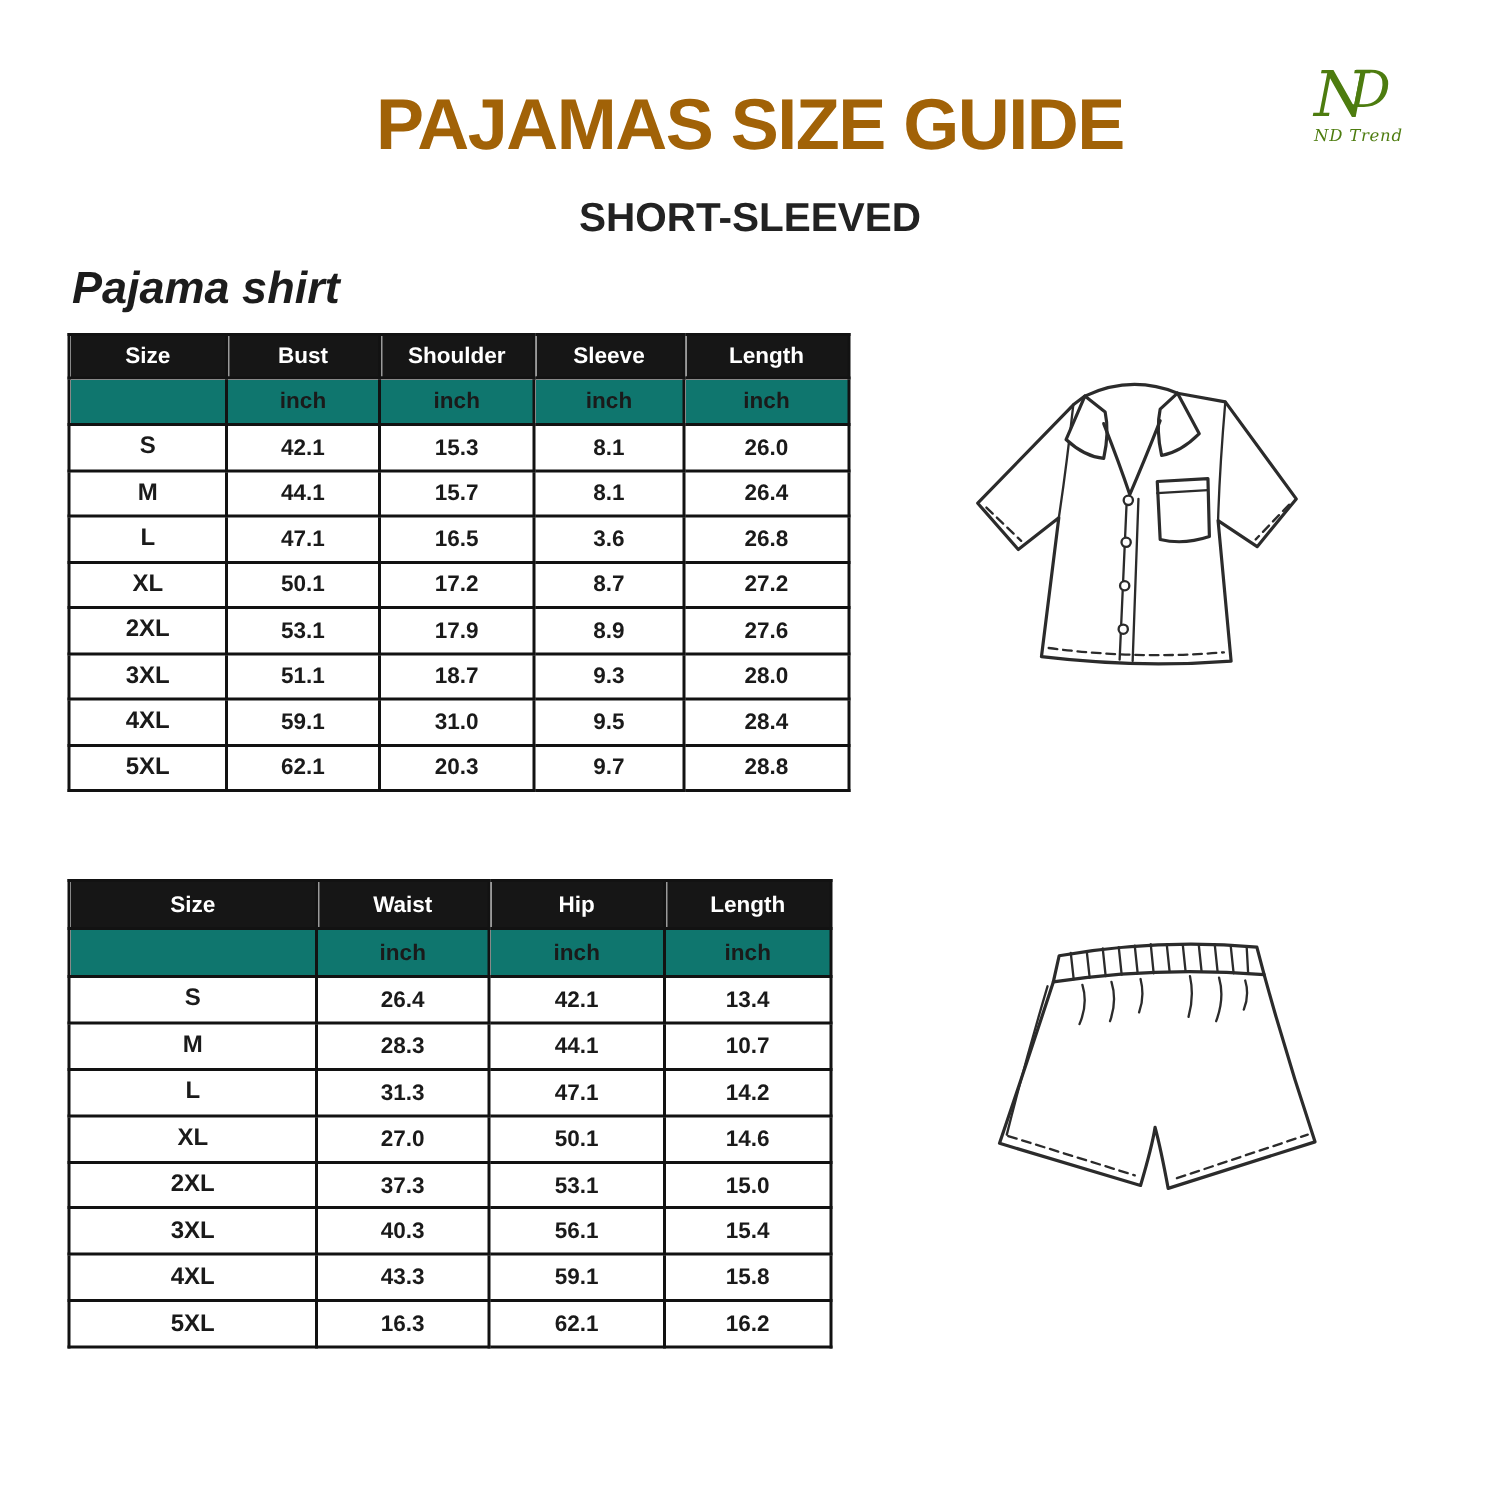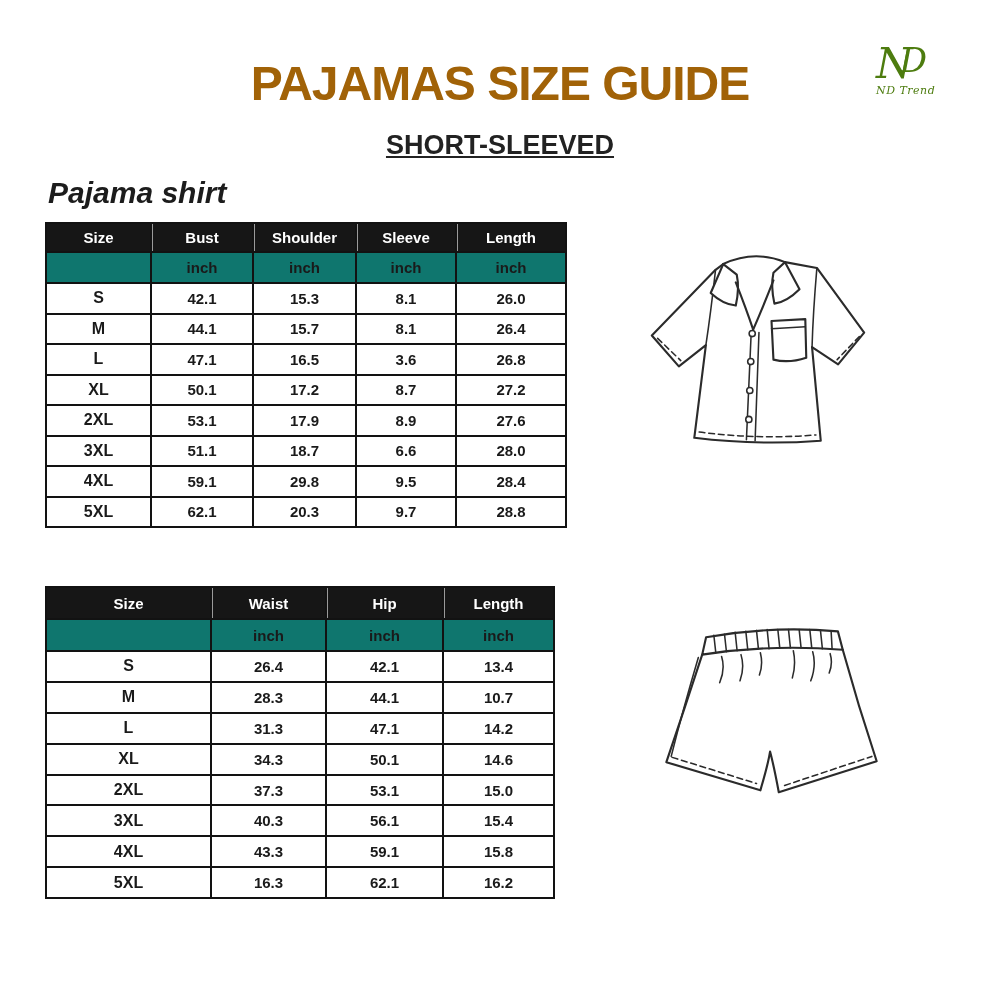--- a/index.html
+++ b/index.html
@@ -6,21 +6,21 @@
   .page {
     position:relative; width:1000px; height:1000px; background:#ffffff;
     font-family:"Liberation Sans", sans-serif; color:#1a1a1a; overflow:hidden;
   }
   .main-title {
     position:absolute; top:56px; left:0; width:1000px; text-align:center;
     font-size:48px; font-weight:bold; letter-spacing:-1px; color:#a16207;
   }
   .subtitle {
     position:absolute; top:130px; left:0; width:1000px; text-align:center;
-    font-size:27px; font-weight:bold; color:#222;text-decoration:underline;
+    font-size:27px; font-weight:bold; color:#222;
   }
   .logo {
     position:absolute; top:40px; left:876px; width:84px; text-align:left;
     font-family:"DejaVu Serif", serif; color:#4d7c0f;font-style:italic;
   }
   .logo-monogram { font-size:40px; line-height:40px; }
   .logo-monogram .n { font-size:42px; }
   .logo-monogram .d { font-size:34px; margin-left:-13px; vertical-align:6px; }
   .logo-name { font-size:11px; margin-top:0px; letter-spacing:0.5px; }
 
@@ -139,28 +139,28 @@
           <td>53.1</td>
           <td>17.9</td>
           <td>8.9</td>
           <td>27.6</td>
         </tr>
 
         <tr class="data-row">
           <td class="size-cell">3XL</td>
           <td>51.1</td>
           <td>18.7</td>
-          <td>6.6</td>
+          <td>9.3</td>
           <td>28.0</td>
         </tr>
 
         <tr class="data-row">
           <td class="size-cell">4XL</td>
           <td>59.1</td>
-          <td>29.8</td>
+          <td>31.0</td>
           <td>9.5</td>
           <td>28.4</td>
         </tr>
 
         <tr class="data-row">
           <td class="size-cell">5XL</td>
           <td>62.1</td>
           <td>20.3</td>
           <td>9.7</td>
           <td>28.8</td>
@@ -241,21 +241,21 @@
 
         <tr class="data-row">
           <td class="size-cell">L</td>
           <td>31.3</td>
           <td>47.1</td>
           <td>14.2</td>
         </tr>
 
         <tr class="data-row">
           <td class="size-cell">XL</td>
-          <td>34.3</td>
+          <td>27.0</td>
           <td>50.1</td>
           <td>14.6</td>
         </tr>
 
         <tr class="data-row">
           <td class="size-cell">2XL</td>
           <td>37.3</td>
           <td>53.1</td>
           <td>15.0</td>
         </tr>

